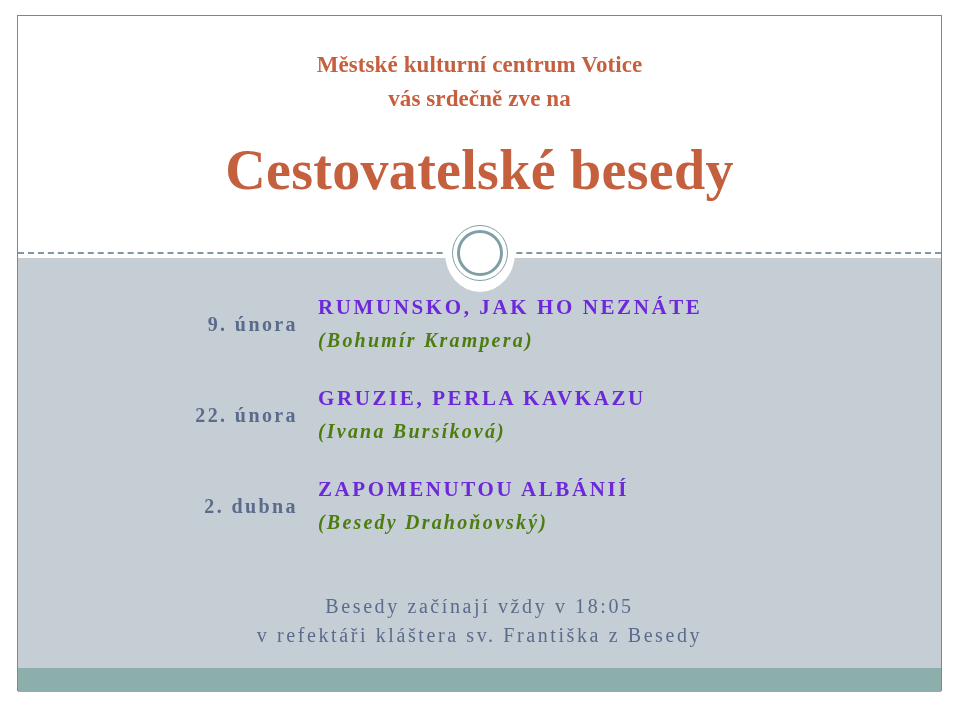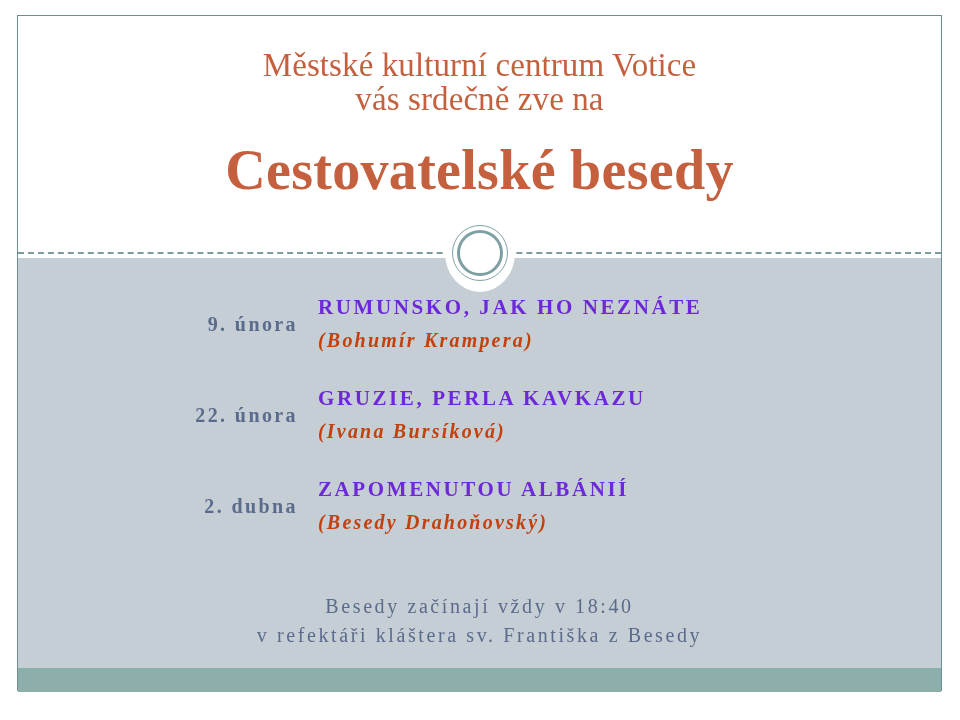--- a/index.html
+++ b/index.html
@@ -37,23 +37,24 @@
   
   #header {
     position: absolute;
     left: 18px;
     top: 16px;
     width: 923px;
     text-align: center;
   }
   .invite-line {
     color: #c5603f;
-    font-size: 33px;
+    font-size: 23px;
     line-height: 34px;
     letter-spacing: 0.1px;
+    font-weight: bold;
   }
   #invite-1 { margin-top: 32px; }
   #main-title {
     color: #c5603f;
     font-weight: bold;
     font-size: 56px;
     line-height: 64px;
     margin-top: 22px;
     letter-spacing: 0.3px;
     text-align: center;
@@ -151,21 +152,21 @@
     text-align: left;
   }
   .event-title {
     color: #6d28d9;
     font-weight: bold;
     font-size: 21px;
     line-height: 30px;
     letter-spacing: 2.6px;
   }
   .event-speaker {
-    color: #c2410c;
+    color: #4d7c0f;
     font-weight: bold;
     font-style: italic;
     font-size: 20px;
     line-height: 30px;
     letter-spacing: 2.2px;
     margin-top: 3px;
   }
 
   
   #footer-note {
@@ -224,19 +225,19 @@
       <div class="event-date">2. dubna</div>
       <div class="event-body">
         <div class="event-title">ZAPOMENUTOU ALBÁNIÍ</div>
         <div class="event-speaker">(Besedy Drahoňovský)</div>
       </div>
     </div>
 
   </div>
 
   <div id="footer-note">
-    <div class="footer-line">Besedy začínají vždy v 18:40</div>
+    <div class="footer-line">Besedy začínají vždy v 18:05</div>
     <div class="footer-line">v refektáři kláštera sv. Františka z Besedy</div>
   </div>
 
   <div id="bottom-bar"></div>
 
 </div>
 
 </body></html>

